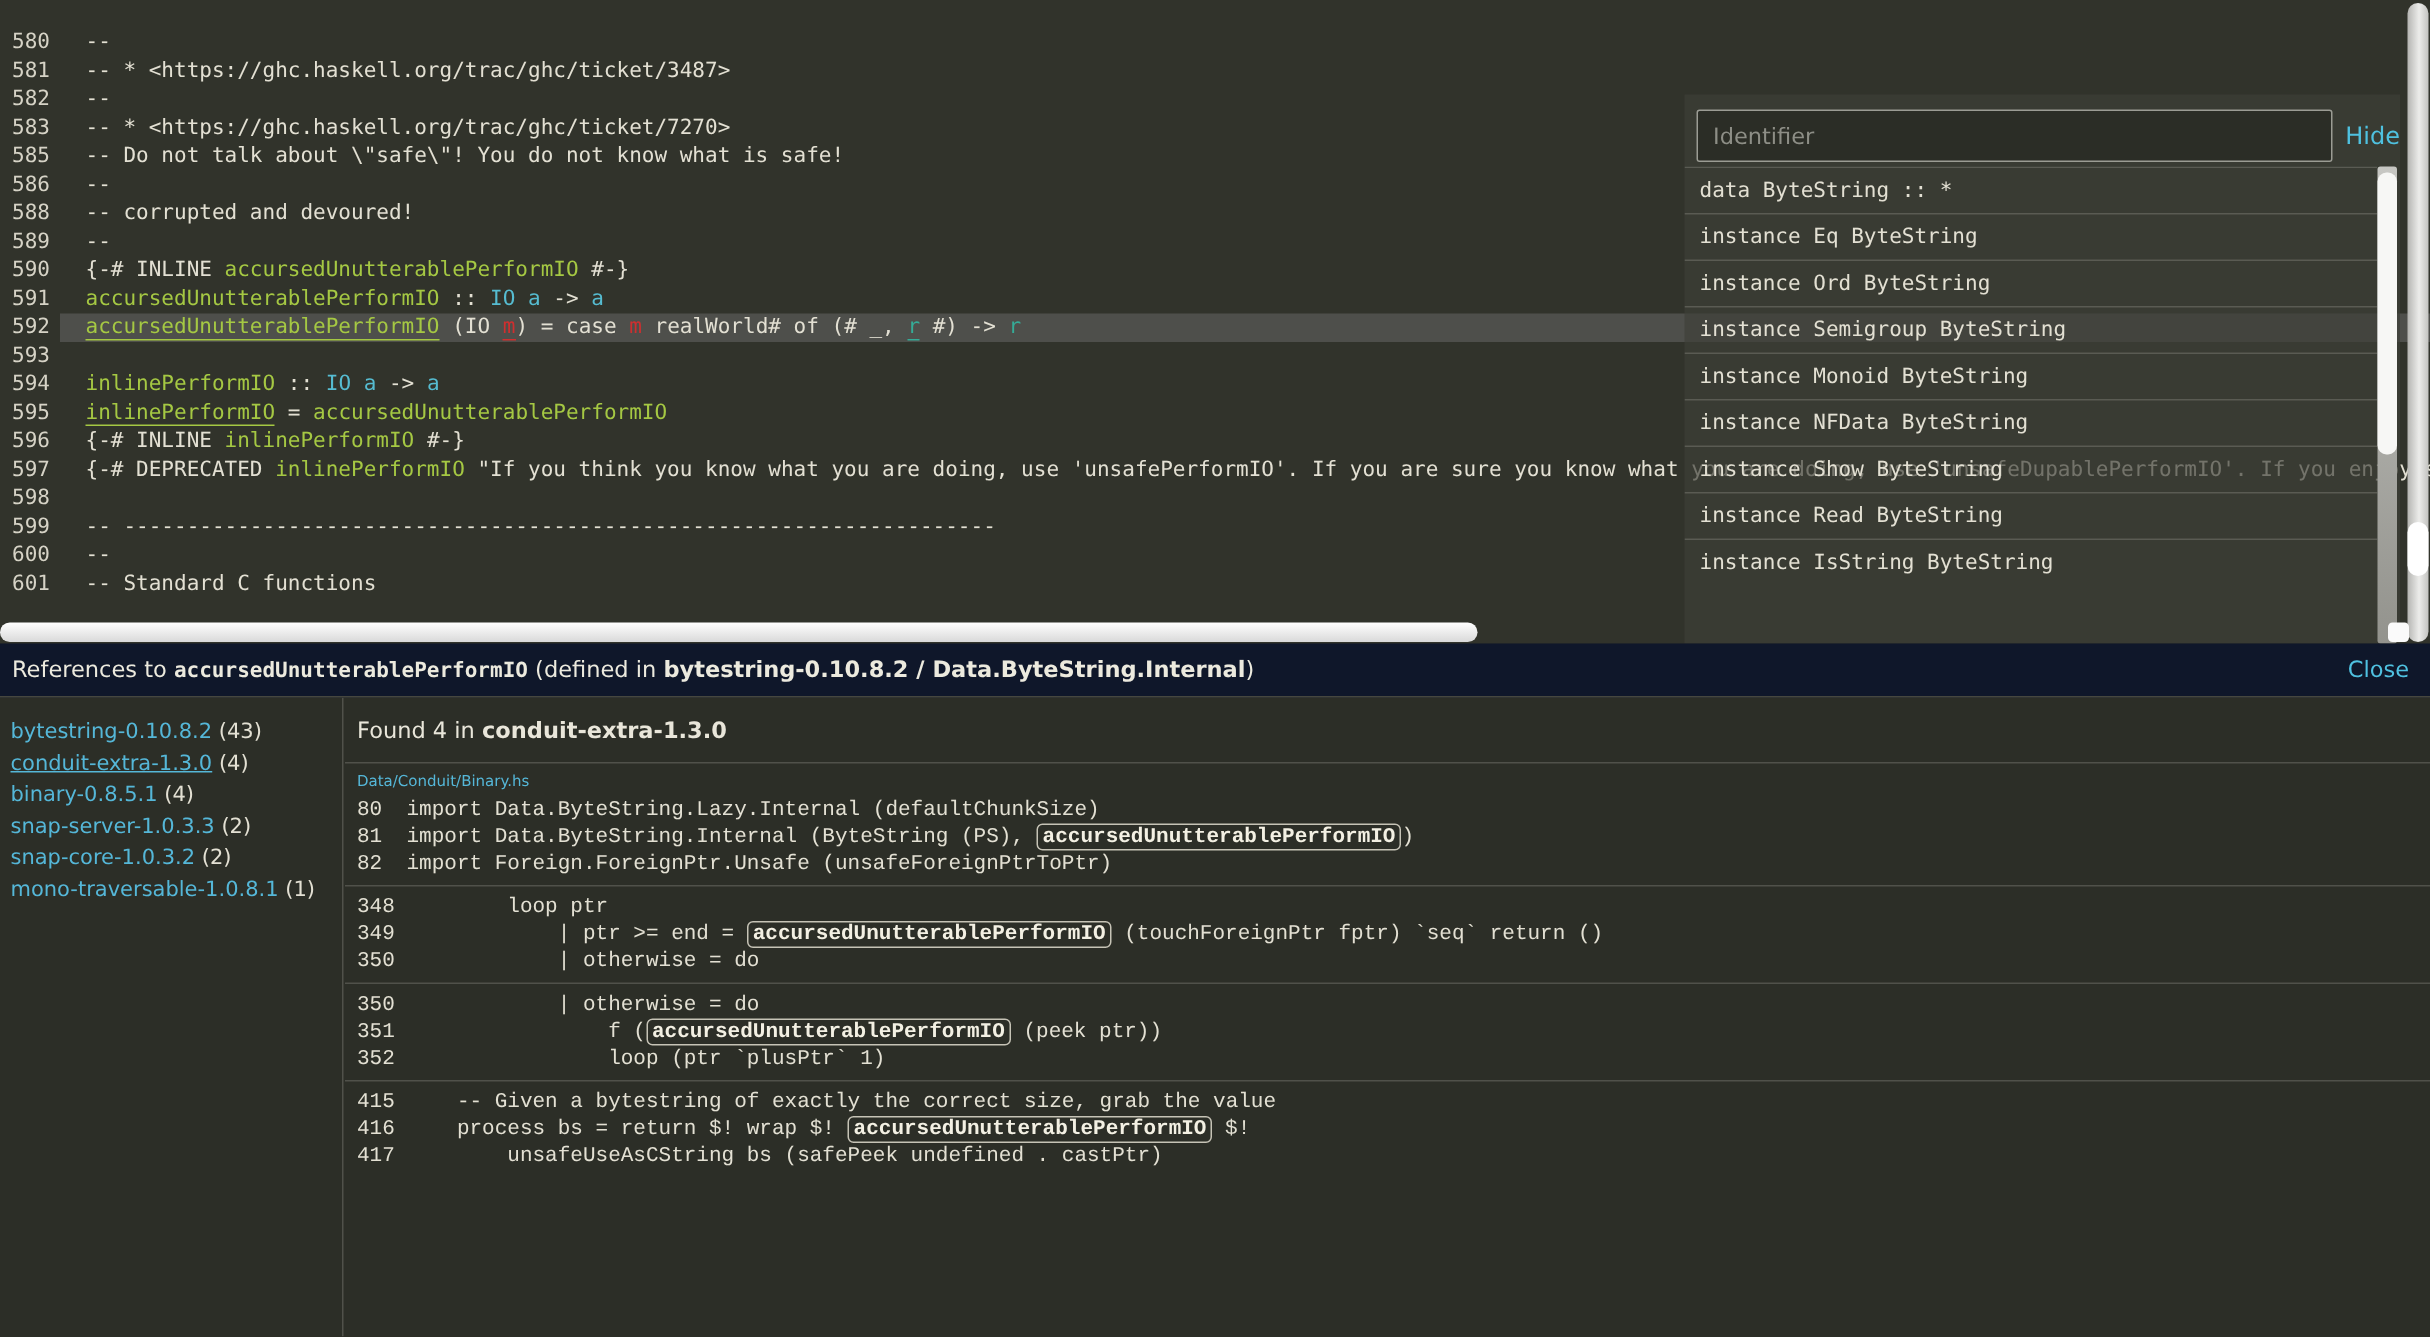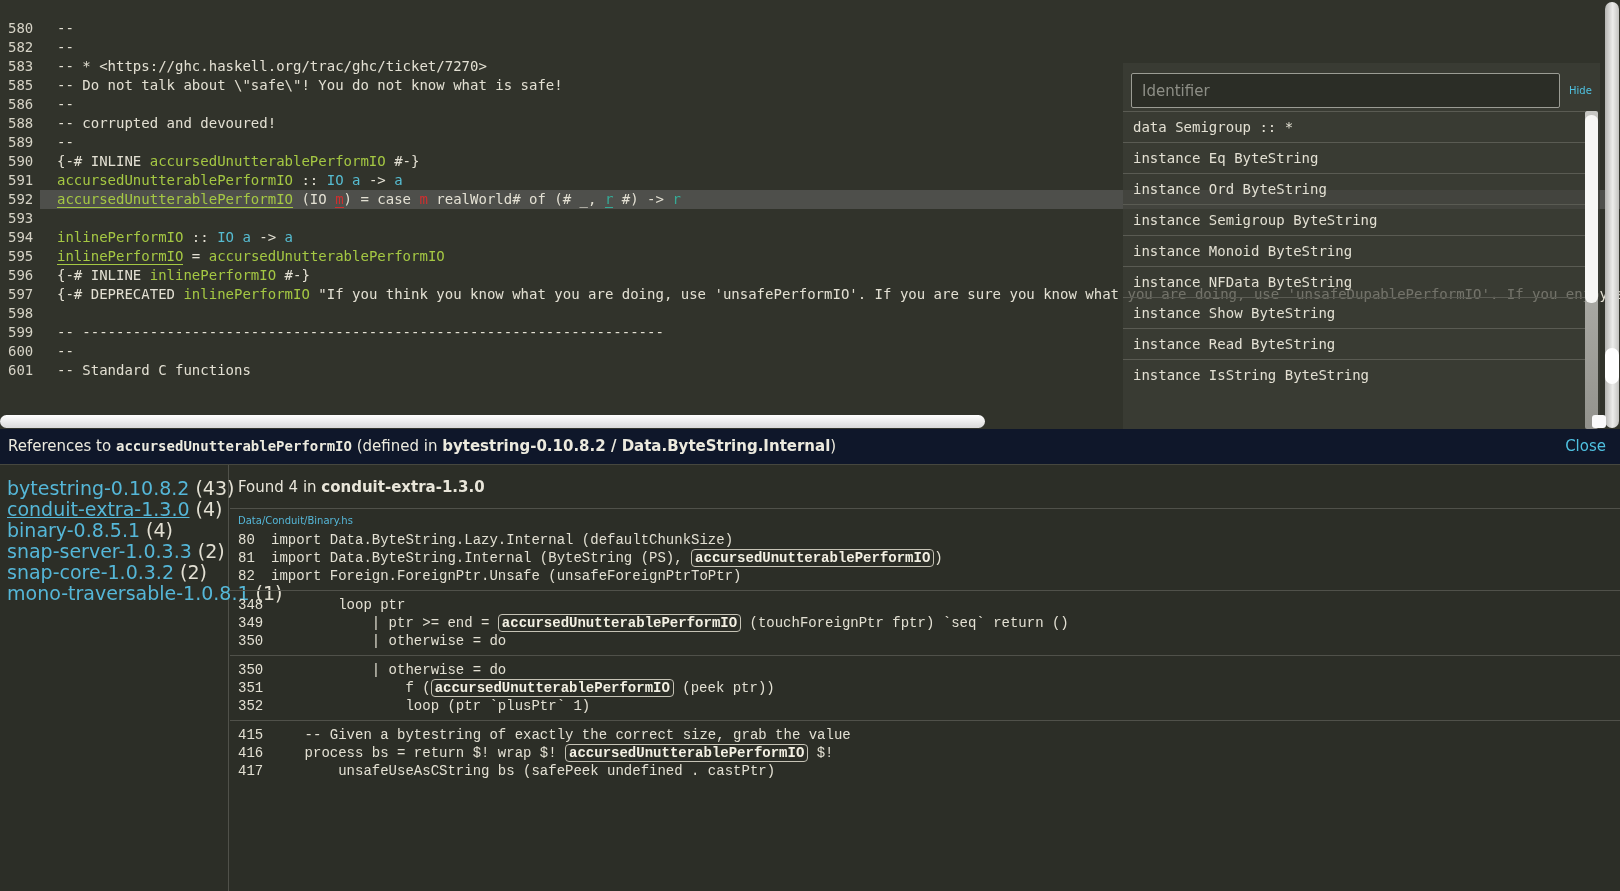--- a/index.html
+++ b/index.html
@@ -21,58 +21,59 @@
   .hnub{position:absolute;left:1592px;top:415px;width:14px;height:13px;border-radius:3px;background:#fafafa;z-index:46;}
   .pagescroll{position:absolute;left:1605px;top:2px;width:14px;height:426px;border-radius:7px;
     background:linear-gradient(90deg,#b5b5b2,#ececea 55%,#c3c3c0);z-index:44;}
   .pagethumb{position:absolute;left:0;top:346px;width:14px;height:36px;border-radius:7px;background:#ffffff;}
   
   .panel{position:absolute;left:1123px;top:63px;width:477px;height:366px;background:rgba(62,64,56,0.68);z-index:20;}
   .panel-head{display:flex;align-items:center;padding:10px 0 4px 8px;}
   .ident-input{width:429px;height:35px;box-sizing:border-box;background:#2b2d26;border:1px solid #9b9c94;border-radius:2px;
     color:#fde047;font-size:15px;padding:0 10px;font-family:"DejaVu Sans","Liberation Sans",sans-serif;outline:none;}
   .ident-input::placeholder{color:#8d8e86;}
-  .hide-btn{color:#4fc1e0;font-size:10px;margin-left:9px;cursor:pointer;text-decoration:none;}
+  .hide-btn{color:#4fc1e0;font-size:16px;margin-left:9px;cursor:pointer;text-decoration:none;}
   .panel-list{position:absolute;left:0;top:48px;right:15px;bottom:0;overflow:hidden;}
   .prow{height:30px;line-height:30px;border-top:1px solid #5a5b53;padding-left:10px;
     font-family:"DejaVu Sans Mono",monospace;font-size:14px;color:#e3e0d3;cursor:pointer;}
   .panel-scroll{position:absolute;right:2px;top:48px;width:13px;bottom:0;border-radius:2px;
     background:linear-gradient(180deg,#c7c7c3,#93938d);}
   .panel-thumb{position:absolute;left:0;top:4px;width:13px;height:188px;border-radius:6px;background:#f7f7f5;}
   
   .refbar{position:absolute;left:0;top:429px;width:1620px;height:36px;background:#0f172a;border-bottom:1px solid #46473f;
     box-sizing:border-box;color:#eceade;font-size:15px;line-height:35px;padding-left:8px;z-index:30;}
   .mono-b{font-family:"DejaVu Sans Mono",monospace;font-weight:bold;font-size:14px;}
   .refbar b{font-weight:bold;}
   .close-btn{position:absolute;right:14px;top:0;color:#4fc1e0;cursor:pointer;text-decoration:none;}
   
   .bottom{position:absolute;left:0;top:465px;width:1620px;height:426px;background:#2c2e27;z-index:5;}
   .sidebar{position:absolute;left:0;top:0;width:229px;height:426px;border-right:1px solid #50514a;
     box-sizing:border-box;padding:13px 0 0 7px;}
-  .pkg{height:20px;line-height:20px;font-size:19px;white-space:nowrap;margin-bottom:1px;}
+  .pkg{height:20px;line-height:20px;font-size:14px;white-space:nowrap;margin-bottom:1px;}
   .pkglink{color:#55b7d8;text-decoration:none;cursor:pointer;}
   .pkglink.sel{text-decoration:underline;}
   .pkgcount{color:#e3e0d3;}
   .main{position:absolute;left:230px;top:0;right:0;height:426px;box-sizing:border-box;padding:13px 0 0 8px;overflow:hidden;}
   .found{font-size:15px;color:#e9e6da;height:20px;}
   .rule{border:none;border-top:1px solid #50514a;margin:10px 0 0 -8px;}
   .file-link{display:inline-block;margin-top:5px;color:#55b7d8;font-size:10px;text-decoration:none;cursor:pointer;}
   #groups{margin-top:3px;}
   .sgroup{padding-bottom:5px;}
   .sgroup.sep{border-top:1px solid #50514a;margin-left:-8px;padding-left:8px;padding-top:5px;}
   .sline{height:18px;line-height:18px;white-space:pre;font-family:Liberation Mono, monospace;font-size:14px;color:#e3e0d3;}
   .sln{display:inline-block;width:33px;}
   .idbox{border:1px solid #c6c3b6;border-radius:4px;padding:0 3px;font-weight:bold;color:#f3f0e3;cursor:pointer;}
 </style>
 </head>
 <body>
 
 <div class="editor">
   <div id="editor-lines">
       <div class="eline"><span class="ln">580</span><span class="tw">--</span></div>
+      <div class="eline"><span class="ln">581</span><span class="tw">-- * &lt;https://ghc.haskell.org/trac/ghc/ticket/3487&gt;</span></div>
       <div class="eline"><span class="ln">582</span><span class="tw">--</span></div>
       <div class="eline"><span class="ln">583</span><span class="tw">-- * &lt;https://ghc.haskell.org/trac/ghc/ticket/7270&gt;</span></div>
       <div class="eline"><span class="ln">585</span><span class="tw">-- Do not talk about \"safe\"! You do not know what is safe!</span></div>
       <div class="eline"><span class="ln">586</span><span class="tw">--</span></div>
       <div class="eline"><span class="ln">588</span><span class="tw">-- corrupted and devoured!</span></div>
       <div class="eline"><span class="ln">589</span><span class="tw">--</span></div>
       <div class="eline"><span class="ln">590</span><span class="tw">{-# INLINE </span><span class="tg">accursedUnutterablePerformIO</span><span class="tw"> #-}</span></div>
       <div class="eline"><span class="ln">591</span><span class="tg">accursedUnutterablePerformIO</span><span class="tw"> :: </span><span class="tc">IO</span><span class="tw"> </span><span class="tc">a</span><span class="tw"> -&gt; </span><span class="tc">a</span></div>
       <div class="eline hl"><span class="ln">592</span><span class="tg ul">accursedUnutterablePerformIO</span><span class="tw"> (IO </span><span class="tr ul">m</span><span class="tw">) = case </span><span class="tr">m</span><span class="tw"> realWorld# of (# _, </span><span class="tt ul">r</span><span class="tw"> #) -&gt; </span><span class="tt">r</span></div>
       <div class="eline"><span class="ln">593</span></div>
@@ -86,21 +87,21 @@
       <div class="eline"><span class="ln">601</span><span class="tw">-- Standard C functions</span></div>
     </div>
 </div>
 
 <div class="panel">
   <div class="panel-head">
     <input class="ident-input" type="text" placeholder="Identifier" style="">
     <a class="hide-btn">Hide</a>
   </div>
   <div class="panel-list" id="panel-list">
-      <div class="prow">data Semigroup :: *</div>
+      <div class="prow">data ByteString :: *</div>
       <div class="prow">instance Eq ByteString</div>
       <div class="prow">instance Ord ByteString</div>
       <div class="prow">instance Semigroup ByteString</div>
       <div class="prow">instance Monoid ByteString</div>
       <div class="prow">instance NFData ByteString</div>
       <div class="prow">instance Show ByteString</div>
       <div class="prow">instance Read ByteString</div>
       <div class="prow">instance IsString ByteString</div>
     </div>
   <div class="panel-scroll">

